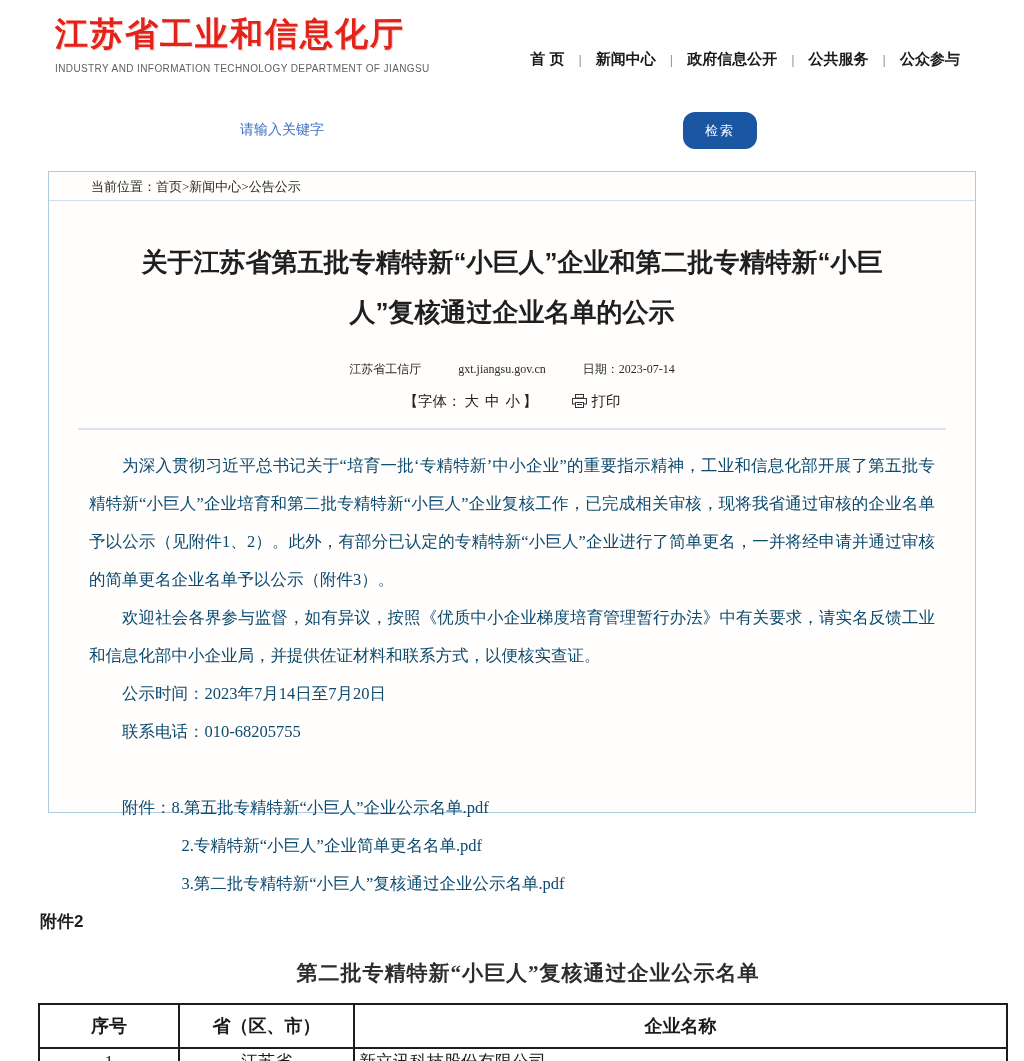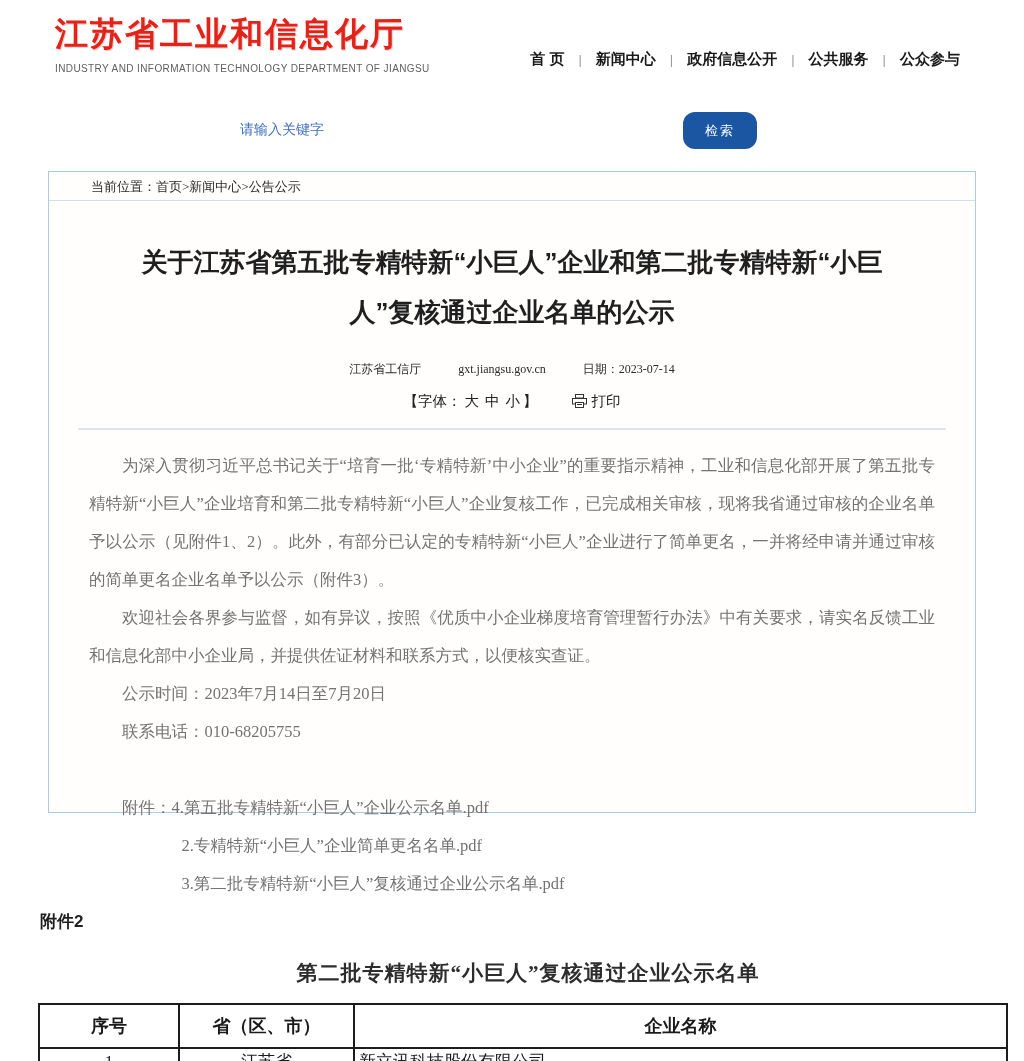--- a/index.html
+++ b/index.html
@@ -60,21 +60,21 @@
   .meta span { margin:0 17px; }
   .controls {
     margin-top:14px; text-align:center; font-size:14.5px; color:#222;
   }
   .controls .size-btn { cursor:pointer; margin:0 3px; }
   .print-wrap { margin-left:34px; cursor:pointer; white-space:nowrap; }
   .print-icon { vertical-align:-2px; margin-right:5px; }
   .divider { margin:17px auto 0; width:868px; height:2px; background:#dde4ee; }
 
   .article-body {
-    margin:17px 40px 0; font-size:16.5px; line-height:38px; color:#737373;
+    margin:17px 40px 0; font-size:16.5px; line-height:38px; color:#0c4a6e;
     text-align:justify;
   }
   .article-body p.indent { text-indent:2em; }
   .att-block { margin-top:38px; }
   .att-line { text-indent:2em; }
   .att-line.deep { text-indent:5.6em; }
 
   
   .annex { position:absolute; left:0; top:878px; width:1024px; }
   .annex-label {
@@ -143,21 +143,21 @@
     </div>
 
     <div class="divider"></div>
 
     <div class="article-body">
       <p class="indent">为深入贯彻习近平总书记关于“培育一批‘专精特新’中小企业”的重要指示精神，工业和信息化部开展了第五批专精特新“小巨人”企业培育和第二批专精特新“小巨人”企业复核工作，已完成相关审核，现将我省通过审核的企业名单予以公示（见附件1、2）。此外，有部分已认定的专精特新“小巨人”企业进行了简单更名，一并将经申请并通过审核的简单更名企业名单予以公示（附件3）。</p>
       <p class="indent">欢迎社会各界参与监督，如有异议，按照《优质中小企业梯度培育管理暂行办法》中有关要求，请实名反馈工业和信息化部中小企业局，并提供佐证材料和联系方式，以便核实查证。</p>
       <p class="indent">公示时间：2023年7月14日至7月20日</p>
       <p class="indent">联系电话：010-68205755</p>
       <div class="att-block">
-        <p class="att-line">附件：4.第五批专精特新“小巨人”企业公示名单.pdf</p>
+        <p class="att-line">附件：8.第五批专精特新“小巨人”企业公示名单.pdf</p>
         <p class="att-line deep">2.专精特新“小巨人”企业简单更名名单.pdf</p>
         <p class="att-line deep">3.第二批专精特新“小巨人”复核通过企业公示名单.pdf</p>
       </div>
     </div>
   </div>
 
   <div class="annex">
     <div class="annex-label">附件2</div>
     <div class="annex-title">第二批专精特新“小巨人”复核通过企业公示名单</div>
     <table class="annex-table">

